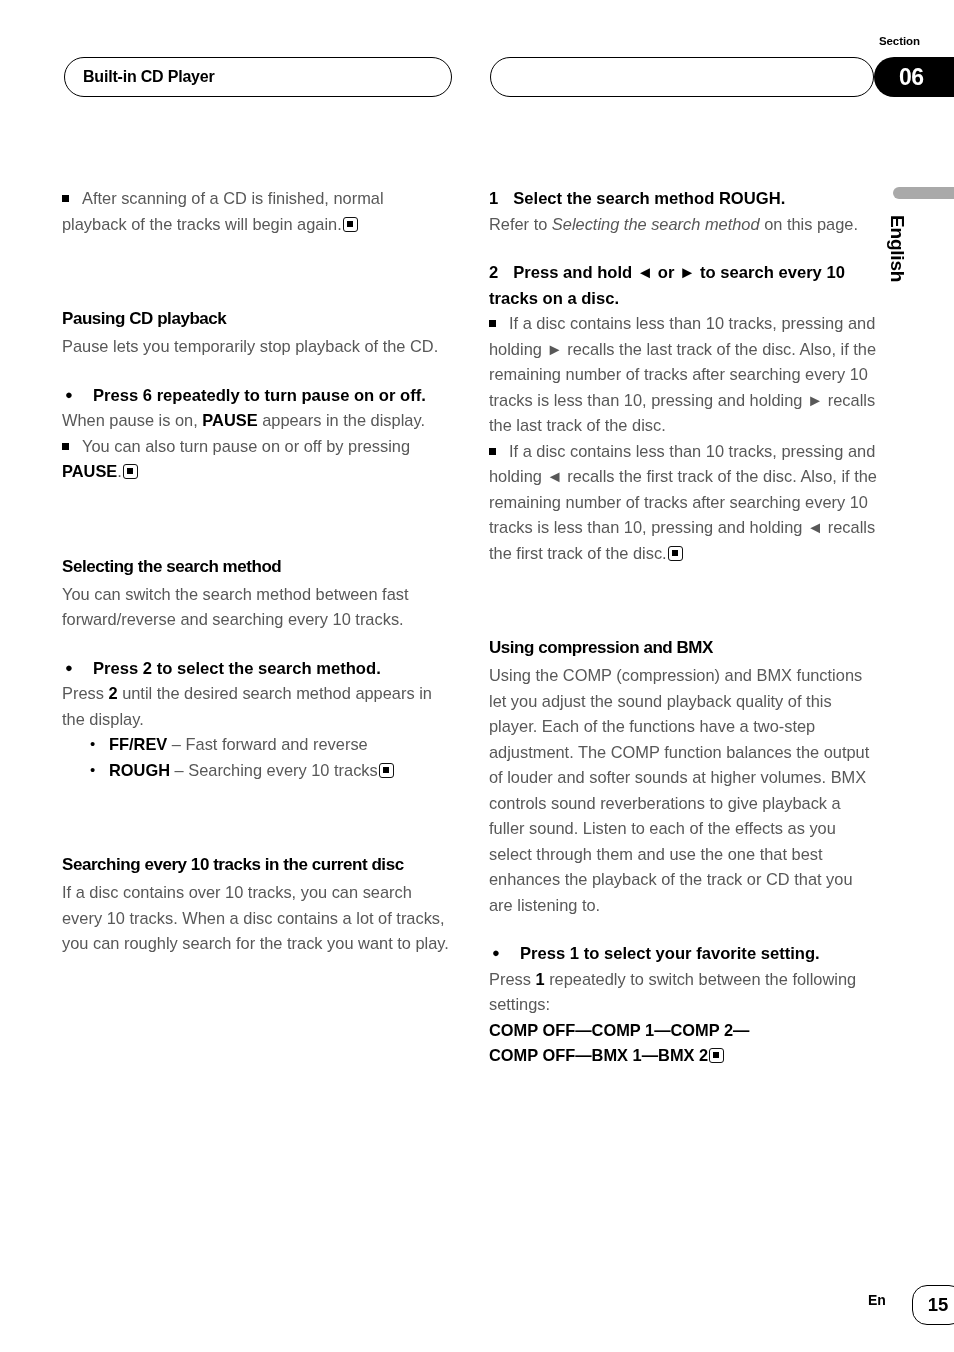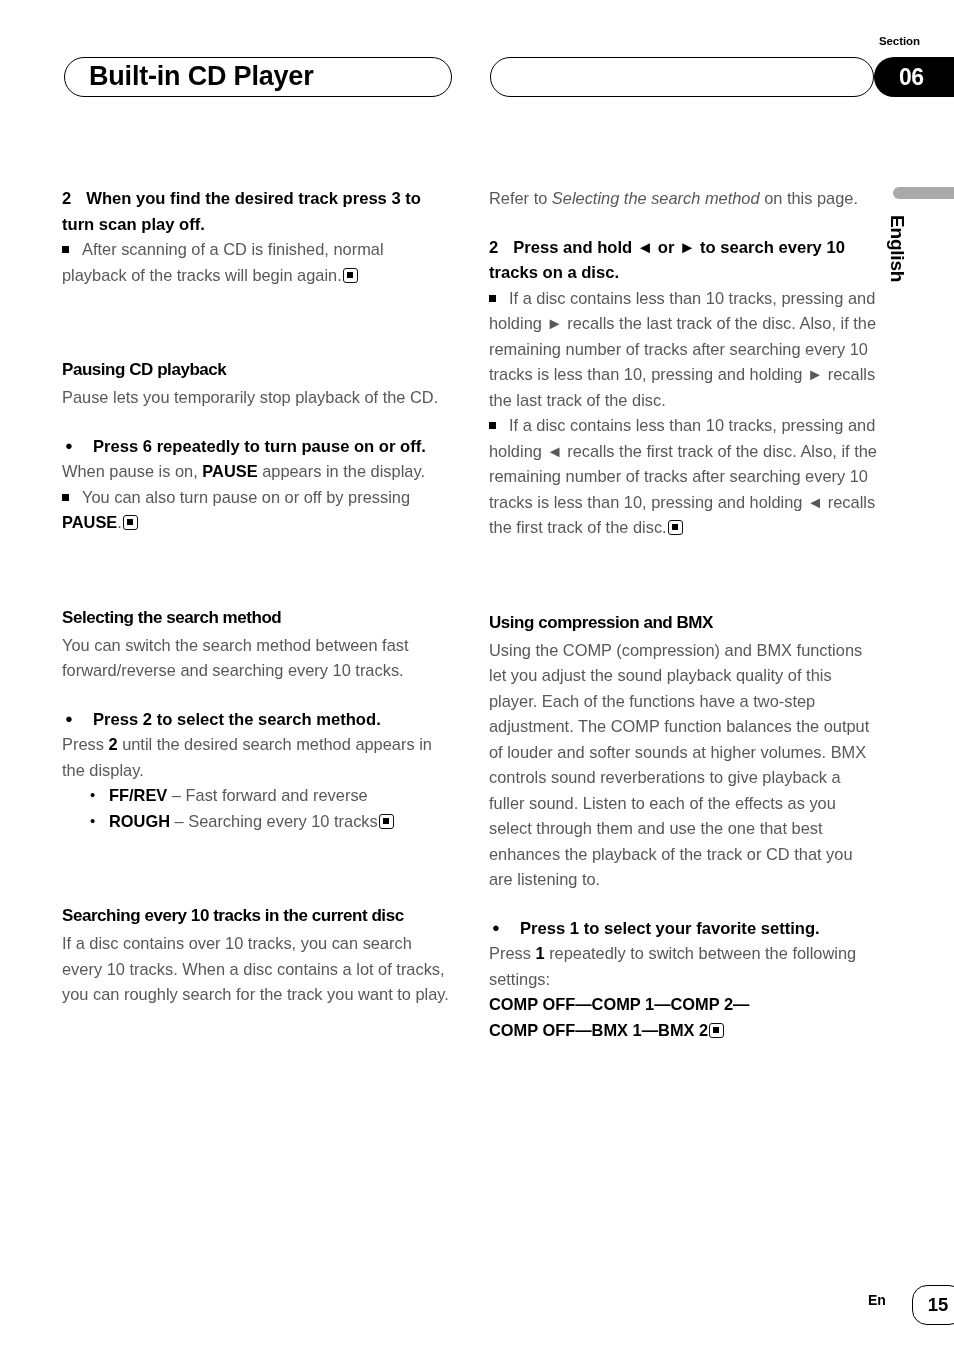--- a/index.html
+++ b/index.html
@@ -35,24 +35,24 @@
   .hdr-pill-left {
     left: 64px;
     width: 388px;
   }
   .hdr-pill-right {
     left: 490px;
     width: 384px;
   }
   .hdr-title {
     position: absolute;
-    left: 24px;
+    left: 18px;
     top: 50%;
     transform: translateY(-52%);
-    font-size: 27px;
+    font-size: 16px;
     font-weight: bold;
     color: #000;
     letter-spacing: -0.2px;
     white-space: nowrap;
   }
   .section-label {
     position: absolute;
     top: -22px;
     left: 879px;
     font-size: 11.5px;
@@ -241,21 +241,20 @@
   </div>
   <div class="section-label">Section</div>
   <div class="section-badge">06</div>
 </div>
 
 <div class="side-tab-bar"></div>
 <div class="side-tab-text">English</div>
 
 <div class="col col-left">
 
-  <p class="step"><span class="num">2</span><span>When you find the desired track press 3 to turn scan play off.</span></p>
 
   <p class="sq-note"><span class="sq"></span><span>After scanning of a CD is finished, normal playback of the tracks will begin again.</span><span class="endmark"></span></p>
 
   <div class="gap-xl"></div>
 
   <h2 class="sec-head">Pausing CD playback</h2>
   <p>Pause lets you temporarily stop playback of the CD.</p>
 
   <div class="gap-s"></div>
 
@@ -277,20 +276,21 @@
 
   <div class="gap-xl"></div>
 
   <h2 class="sec-head">Searching every 10 tracks in the current disc</h2>
   <p>If a disc contains over 10 tracks, you can search every 10 tracks. When a disc contains a lot of tracks, you can roughly search for the track you want to play.</p>
 
 </div>
 
 <div class="col col-right">
 
+  <p class="step"><span class="num">1</span><span>Select the search method ROUGH.</span></p>
   <p><span>Refer to </span><span class="it">Selecting the search method</span><span> on this page.</span></p>
 
   <div class="gap-s"></div>
 
   <p class="step"><span class="num">2</span><span>Press and hold ◄ or ► to search every 10 tracks on a disc.</span></p>
 
   <p class="sq-note"><span class="sq"></span><span>If a disc contains less than 10 tracks, pressing and holding ► recalls the last track of the disc. Also, if the remaining number of tracks after searching every 10 tracks is less than 10, pressing and holding ► recalls the last track of the disc.</span></p>
   <p class="sq-note"><span class="sq"></span><span>If a disc contains less than 10 tracks, pressing and holding ◄ recalls the first track of the disc. Also, if the remaining number of tracks after searching every 10 tracks is less than 10, pressing and holding ◄ recalls the first track of the disc.</span><span class="endmark"></span></p>
 
   <div class="gap-xl"></div>

